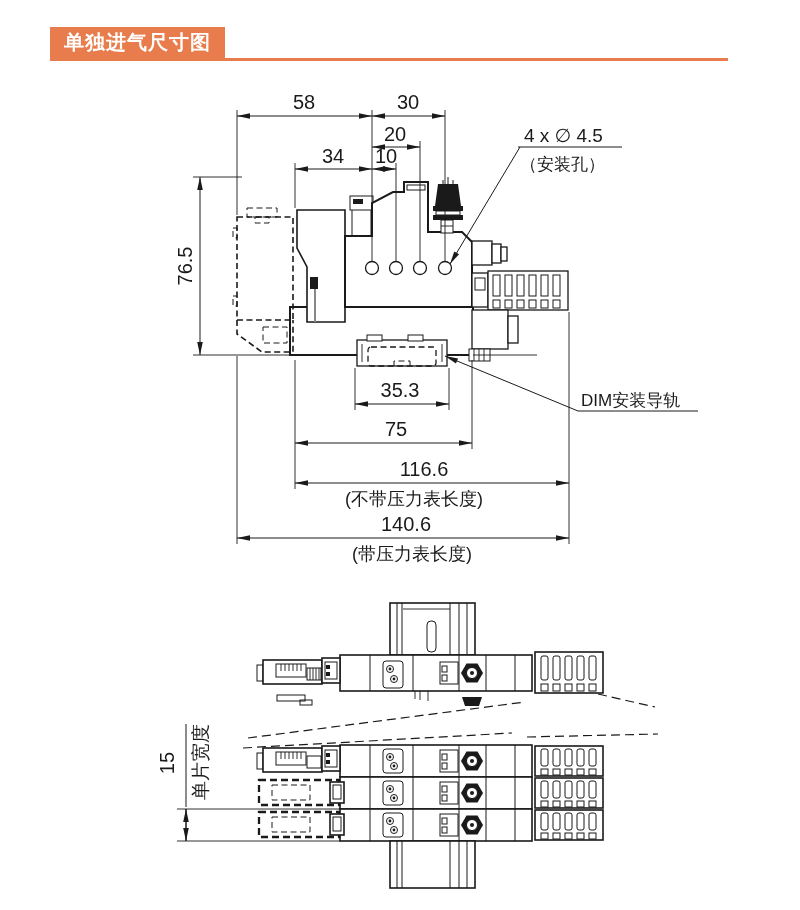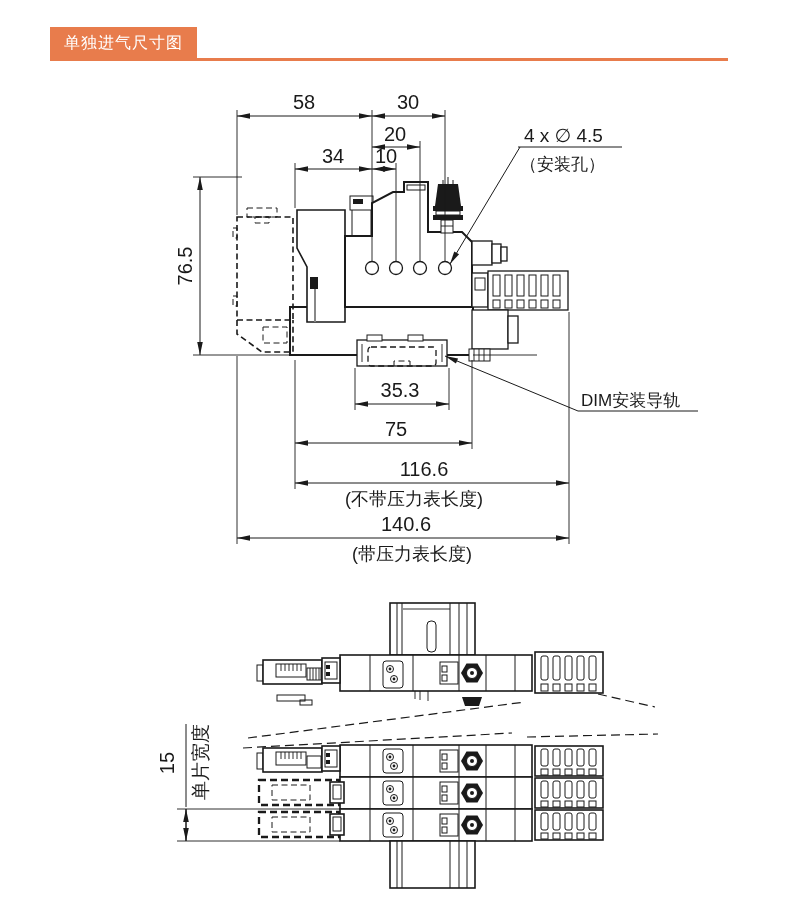--- a/index.html
+++ b/index.html
@@ -1,20 +1,20 @@
 <!DOCTYPE html>
 <html style="--accent: #E87C4C; --line: #1A1A1A;"><head>
 <meta charset="utf-8">
 <style>
   :root{ --accent:#E87C4C; --line:#1A1A1A; }
   html,body{margin:0;padding:0;background:#fff;}
   .page{position:relative;width:800px;height:910px;background:#fff;overflow:hidden;
         font-family:"Liberation Sans","DejaVu Sans",sans-serif;}
   .banner{position:absolute;left:50px;top:27px;height:31px;line-height:31px;
-          background:var(--accent);color:#fff;font-size:16px;font-weight:normal;
+          background:var(--accent);color:#fff;font-size:20px;font-weight:bold;
           padding:0 14px;letter-spacing:1px;}
   .banner-underline{position:absolute;left:50px;top:58px;width:678px;height:3px;background:var(--accent);}
   svg{position:absolute;left:0;top:0;}
   .ln{stroke:var(--line);fill:none;}
   .fw{fill:#fff;stroke:var(--line);}
   .fb{fill:var(--line);stroke:none;}
   .gray{stroke:#888;}
   .th{stroke-width:0.9;}
   .w1{stroke-width:1;}
   .w13{stroke-width:1.3;}

